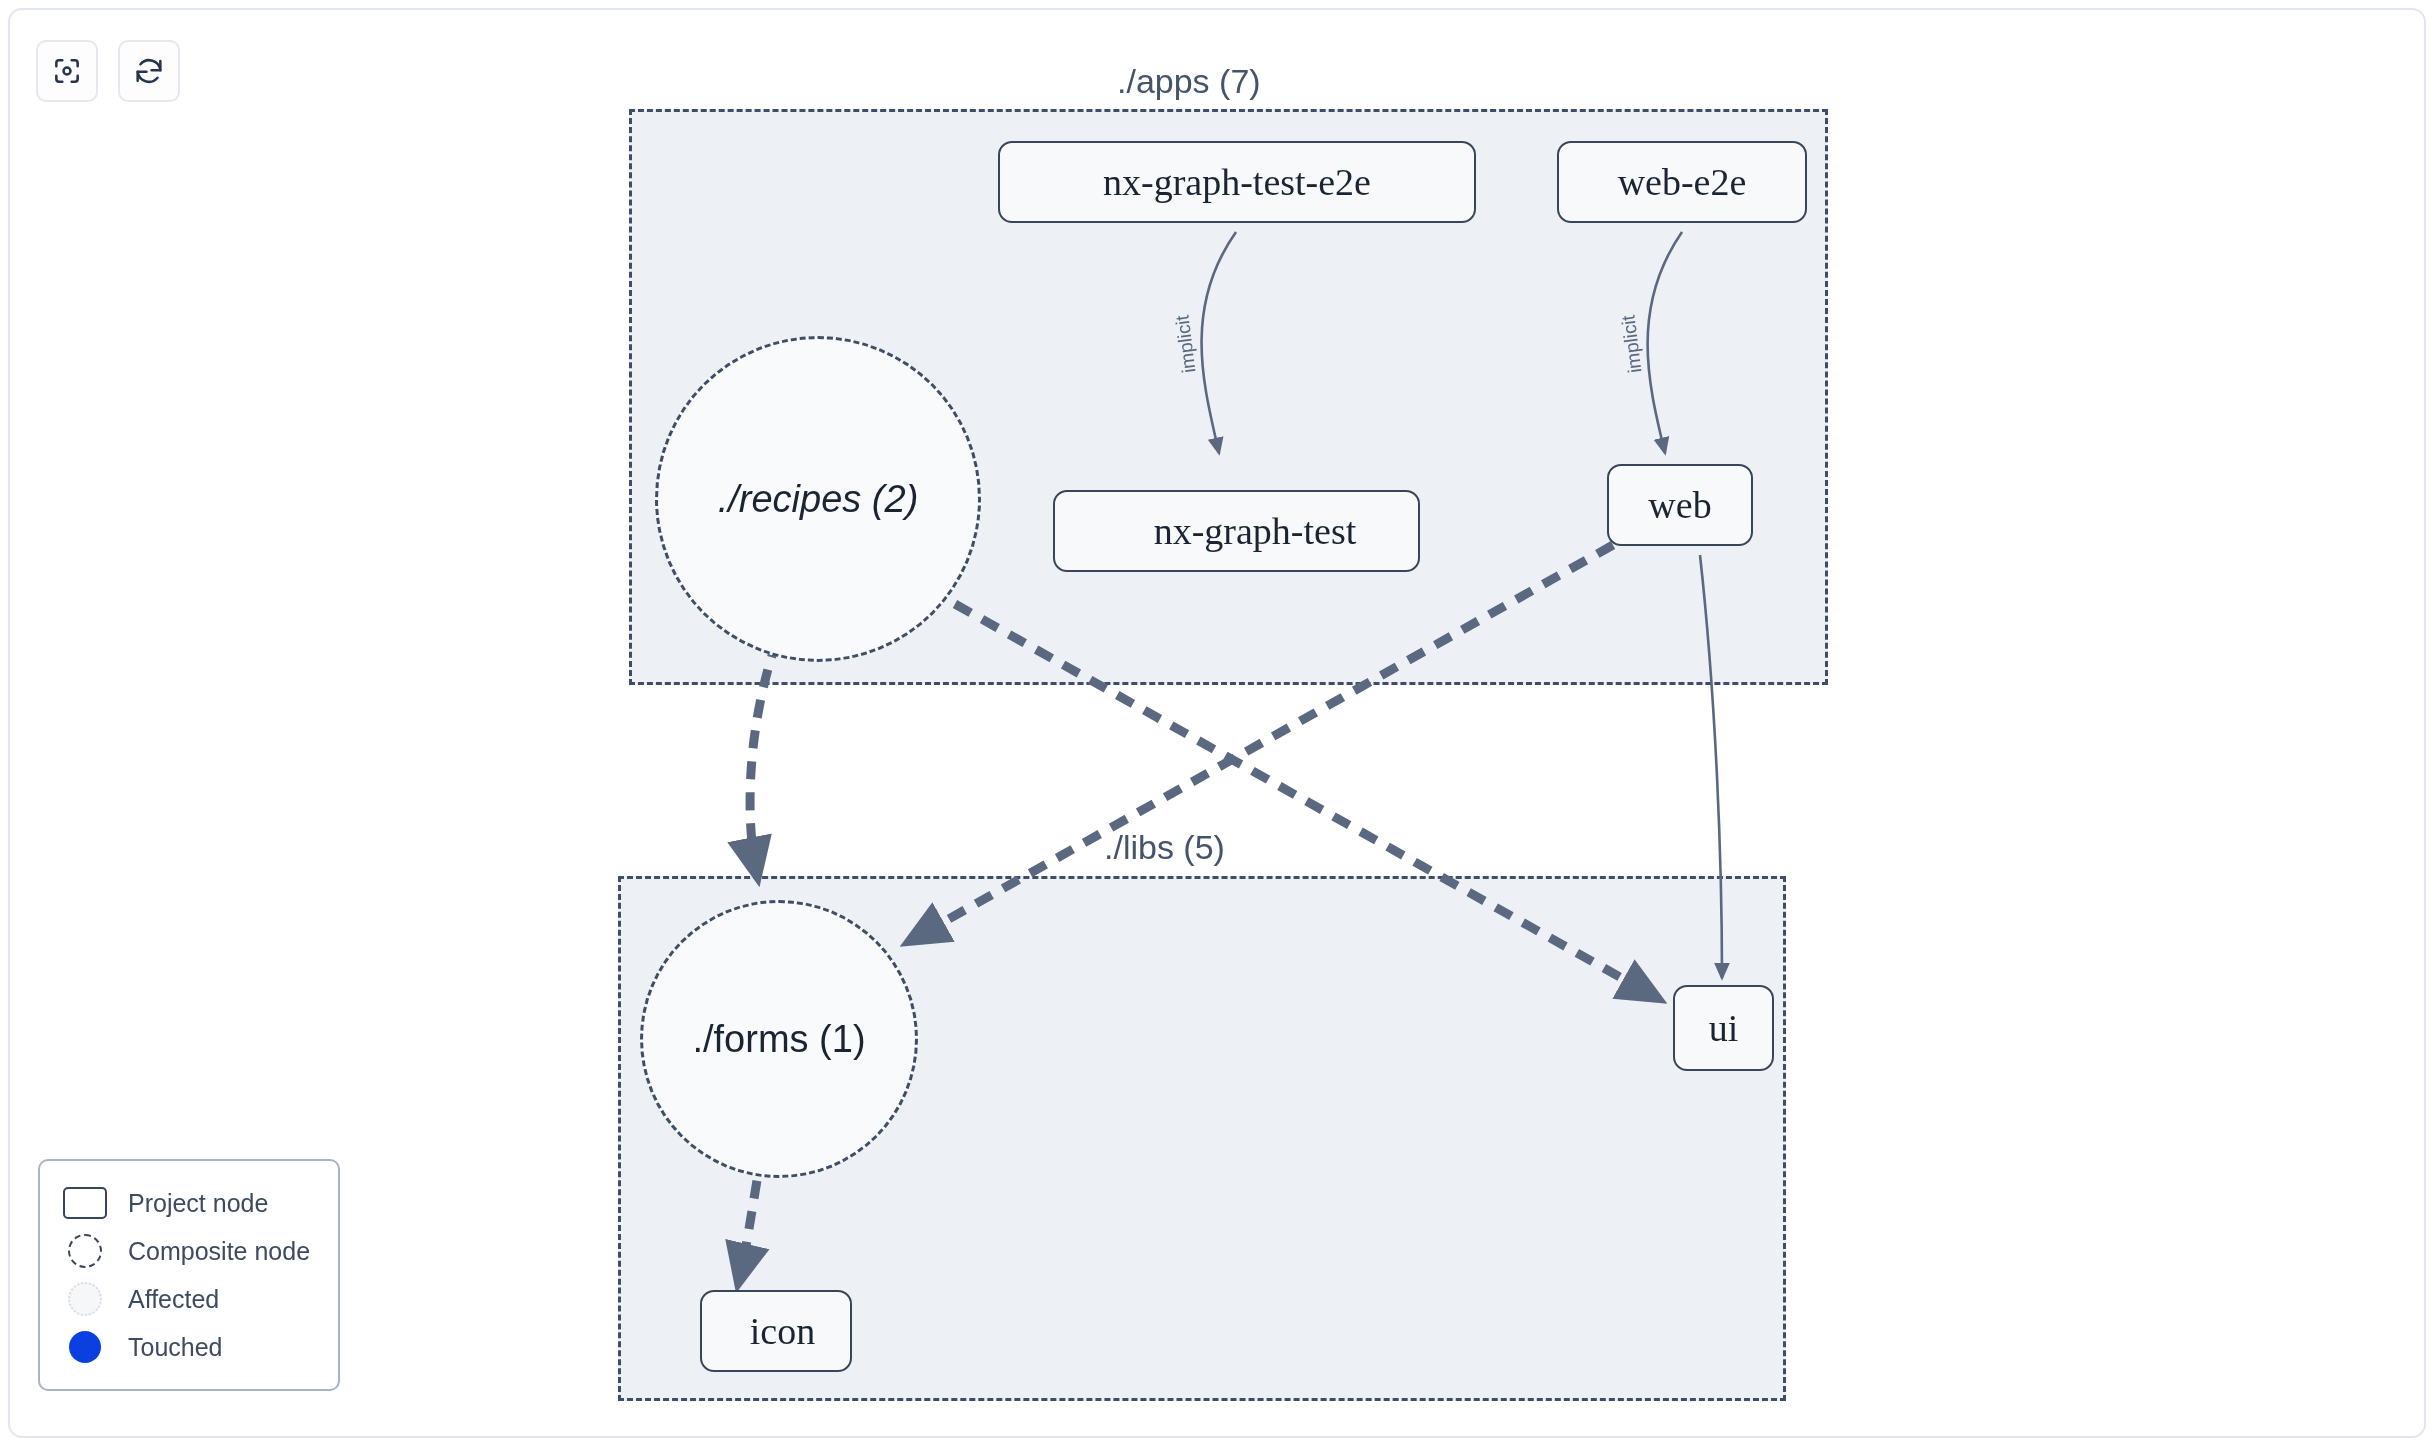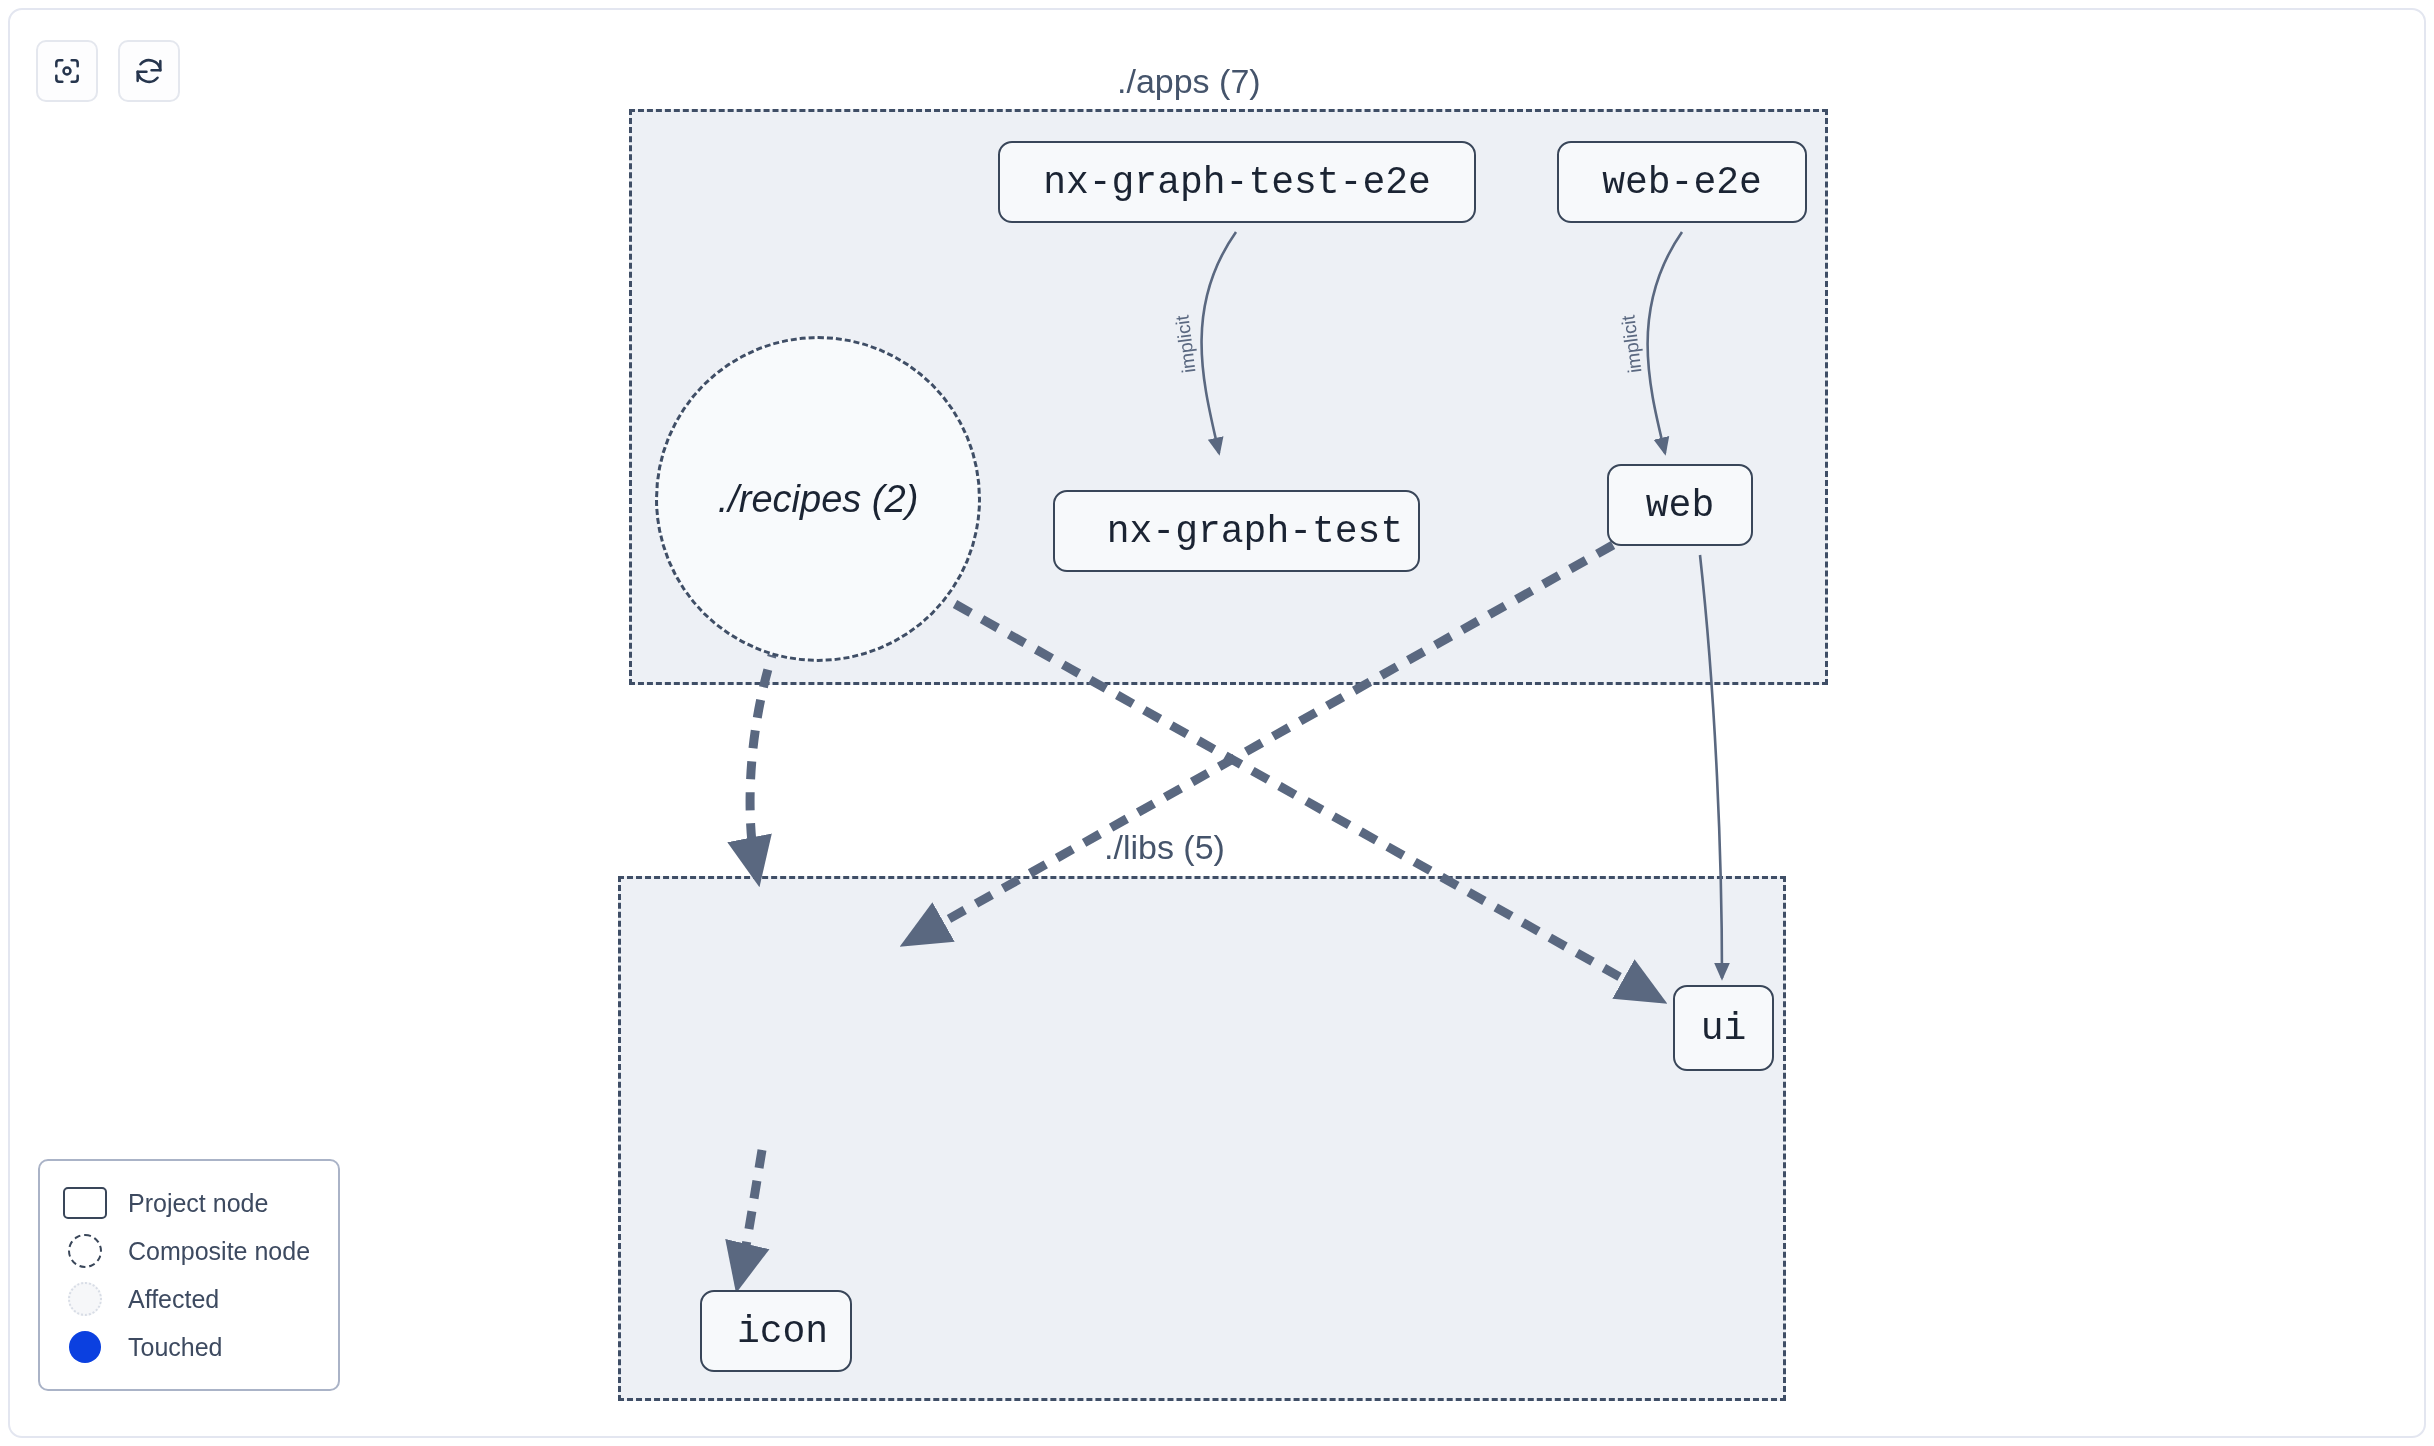--- a/index.html
+++ b/index.html
@@ -84,21 +84,21 @@
     position: absolute;
     background: #f7f9fb;
     border: 2.5px solid #394659;
     border-radius: 14px;
     display: flex;
     align-items: center;
     justify-content: center;
     box-sizing: border-box;
     color: #1b2433;
     font-size: 38px;
-    font-family: Liberation Mono, monospace;
+    font-family: Liberation Serif, serif;
     white-space: nowrap;
     cursor: pointer;
     z-index: 10;
   }
 
   .composite-node {
     position: absolute;
     background: #f8fafc;
     border: 3px dashed #3f4e66;
     border-radius: 50%;
@@ -253,20 +253,21 @@
     <div class="node" style="left:988px; top:131px; width:478px; height:82px;">nx-graph-test-e2e</div>
 
     <div class="node" style="left:1547px; top:131px; width:250px; height:82px;">web-e2e</div>
 
     <div class="node" style="left:1043px; top:480px; width:367px; height:82px;padding-left:37px;">nx-graph-test</div>
 
     <div class="node" style="left:1597px; top:454px; width:146px; height:82px;">web</div>
 
     <div class="composite-node" style="left:645px; top:326px; width:326px; height:326px;font-style:italic;">./recipes (2)</div>
 
+    <div class="composite-node" style="left:630px; top:890px; width:278px; height:278px;">./forms (1)</div>
 
     <div class="node" style="left:1663px; top:975px; width:101px; height:86px;">ui</div>
 
     <div class="node" style="left:690px; top:1280px; width:152px; height:82px;padding-left:13px;">icon</div>
 
   </div>
 
   <div id="legend">
     <div class="legend-row">
       <span class="legend-swatch">

